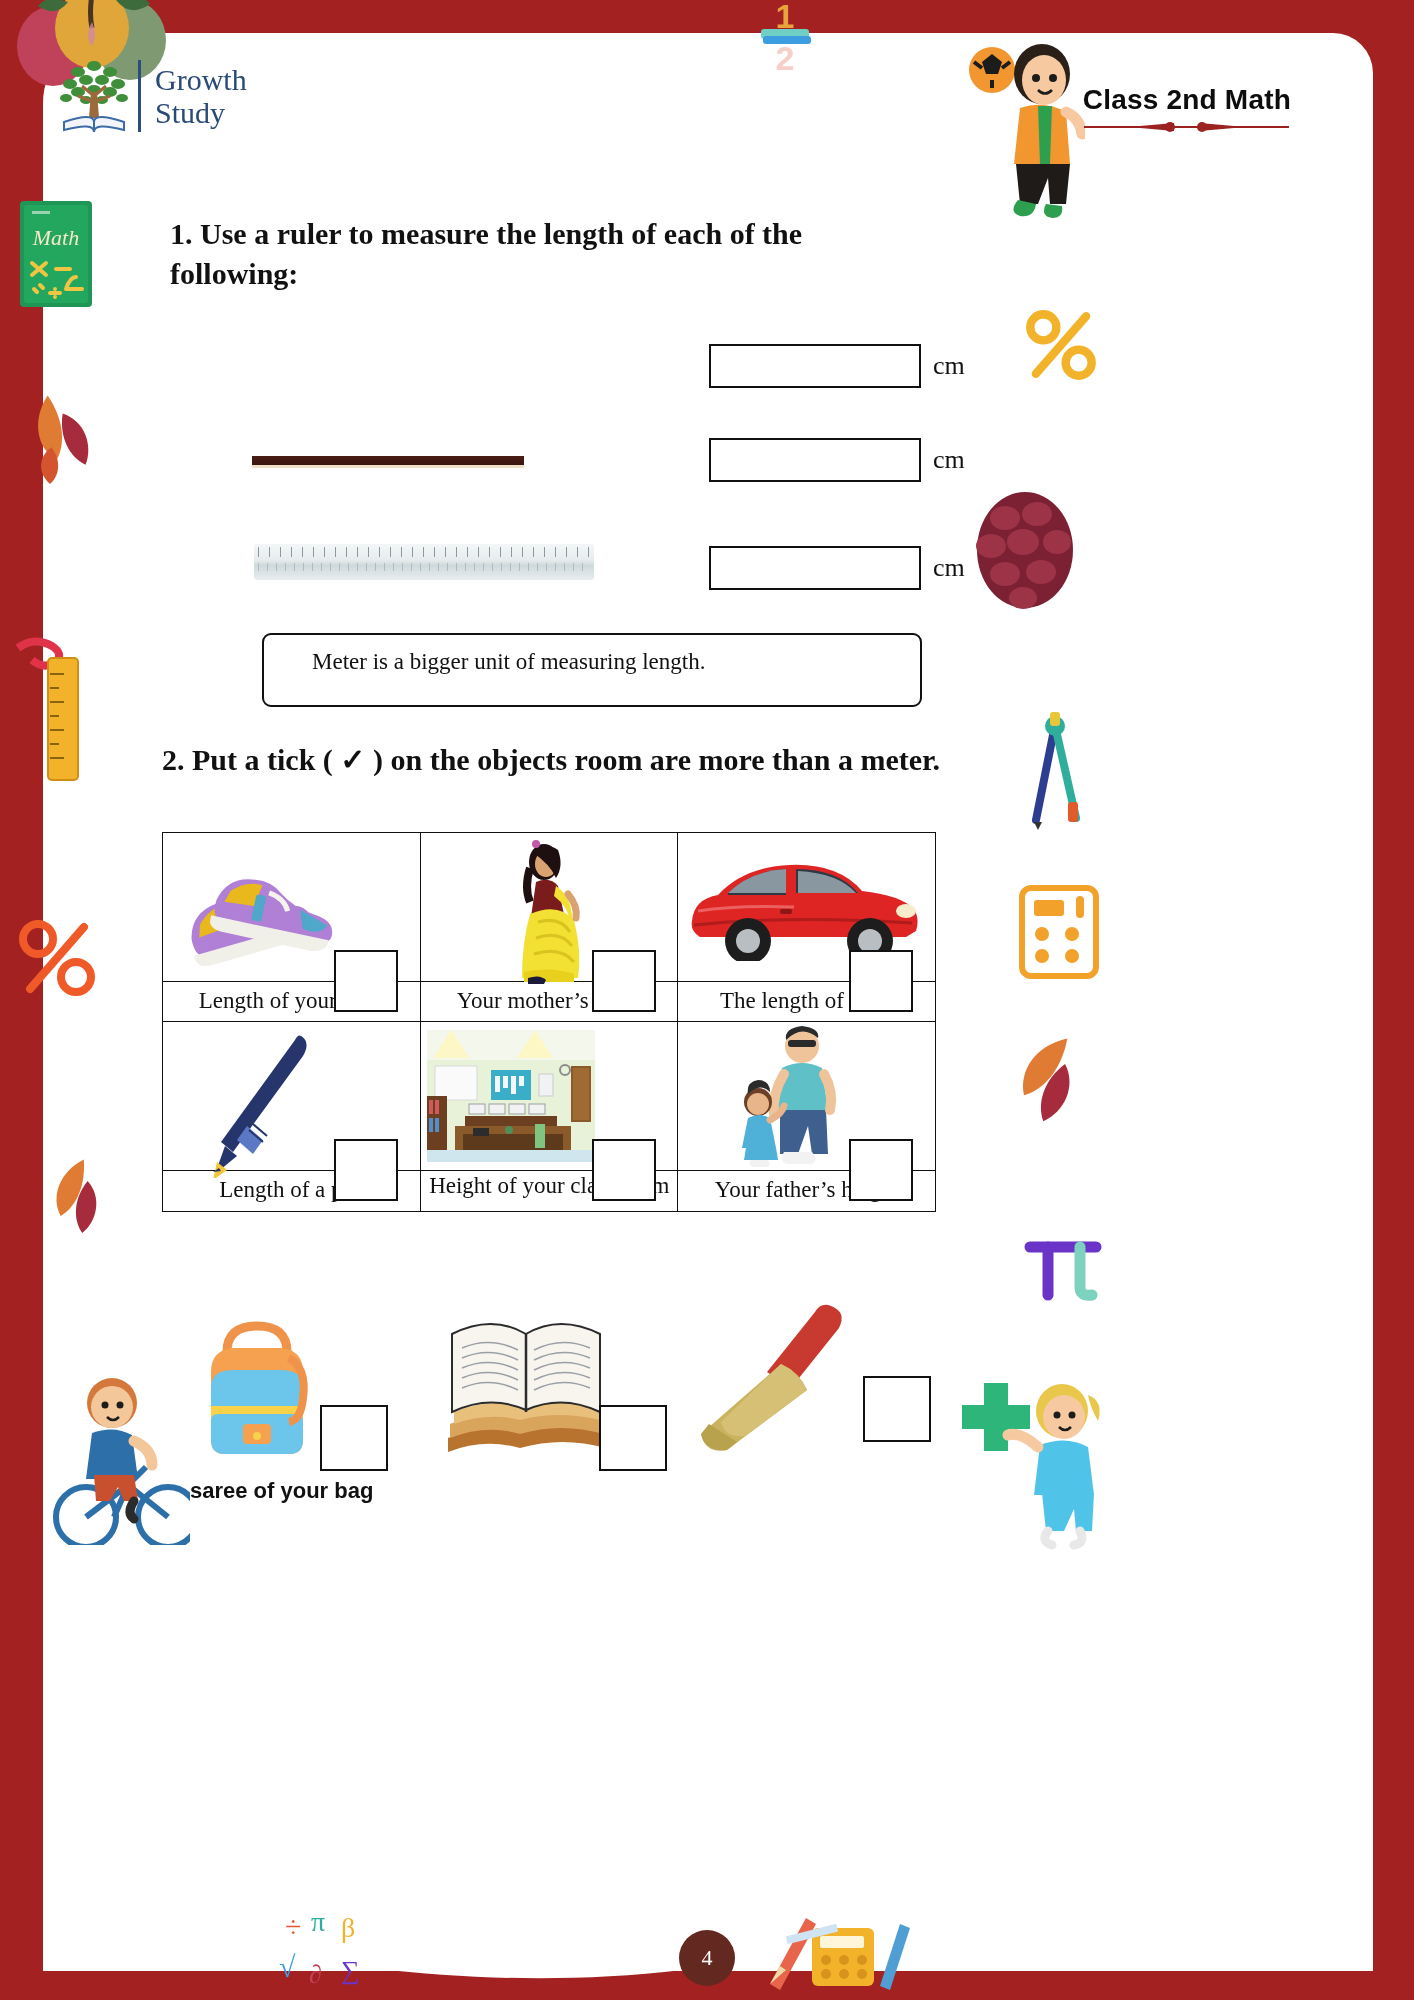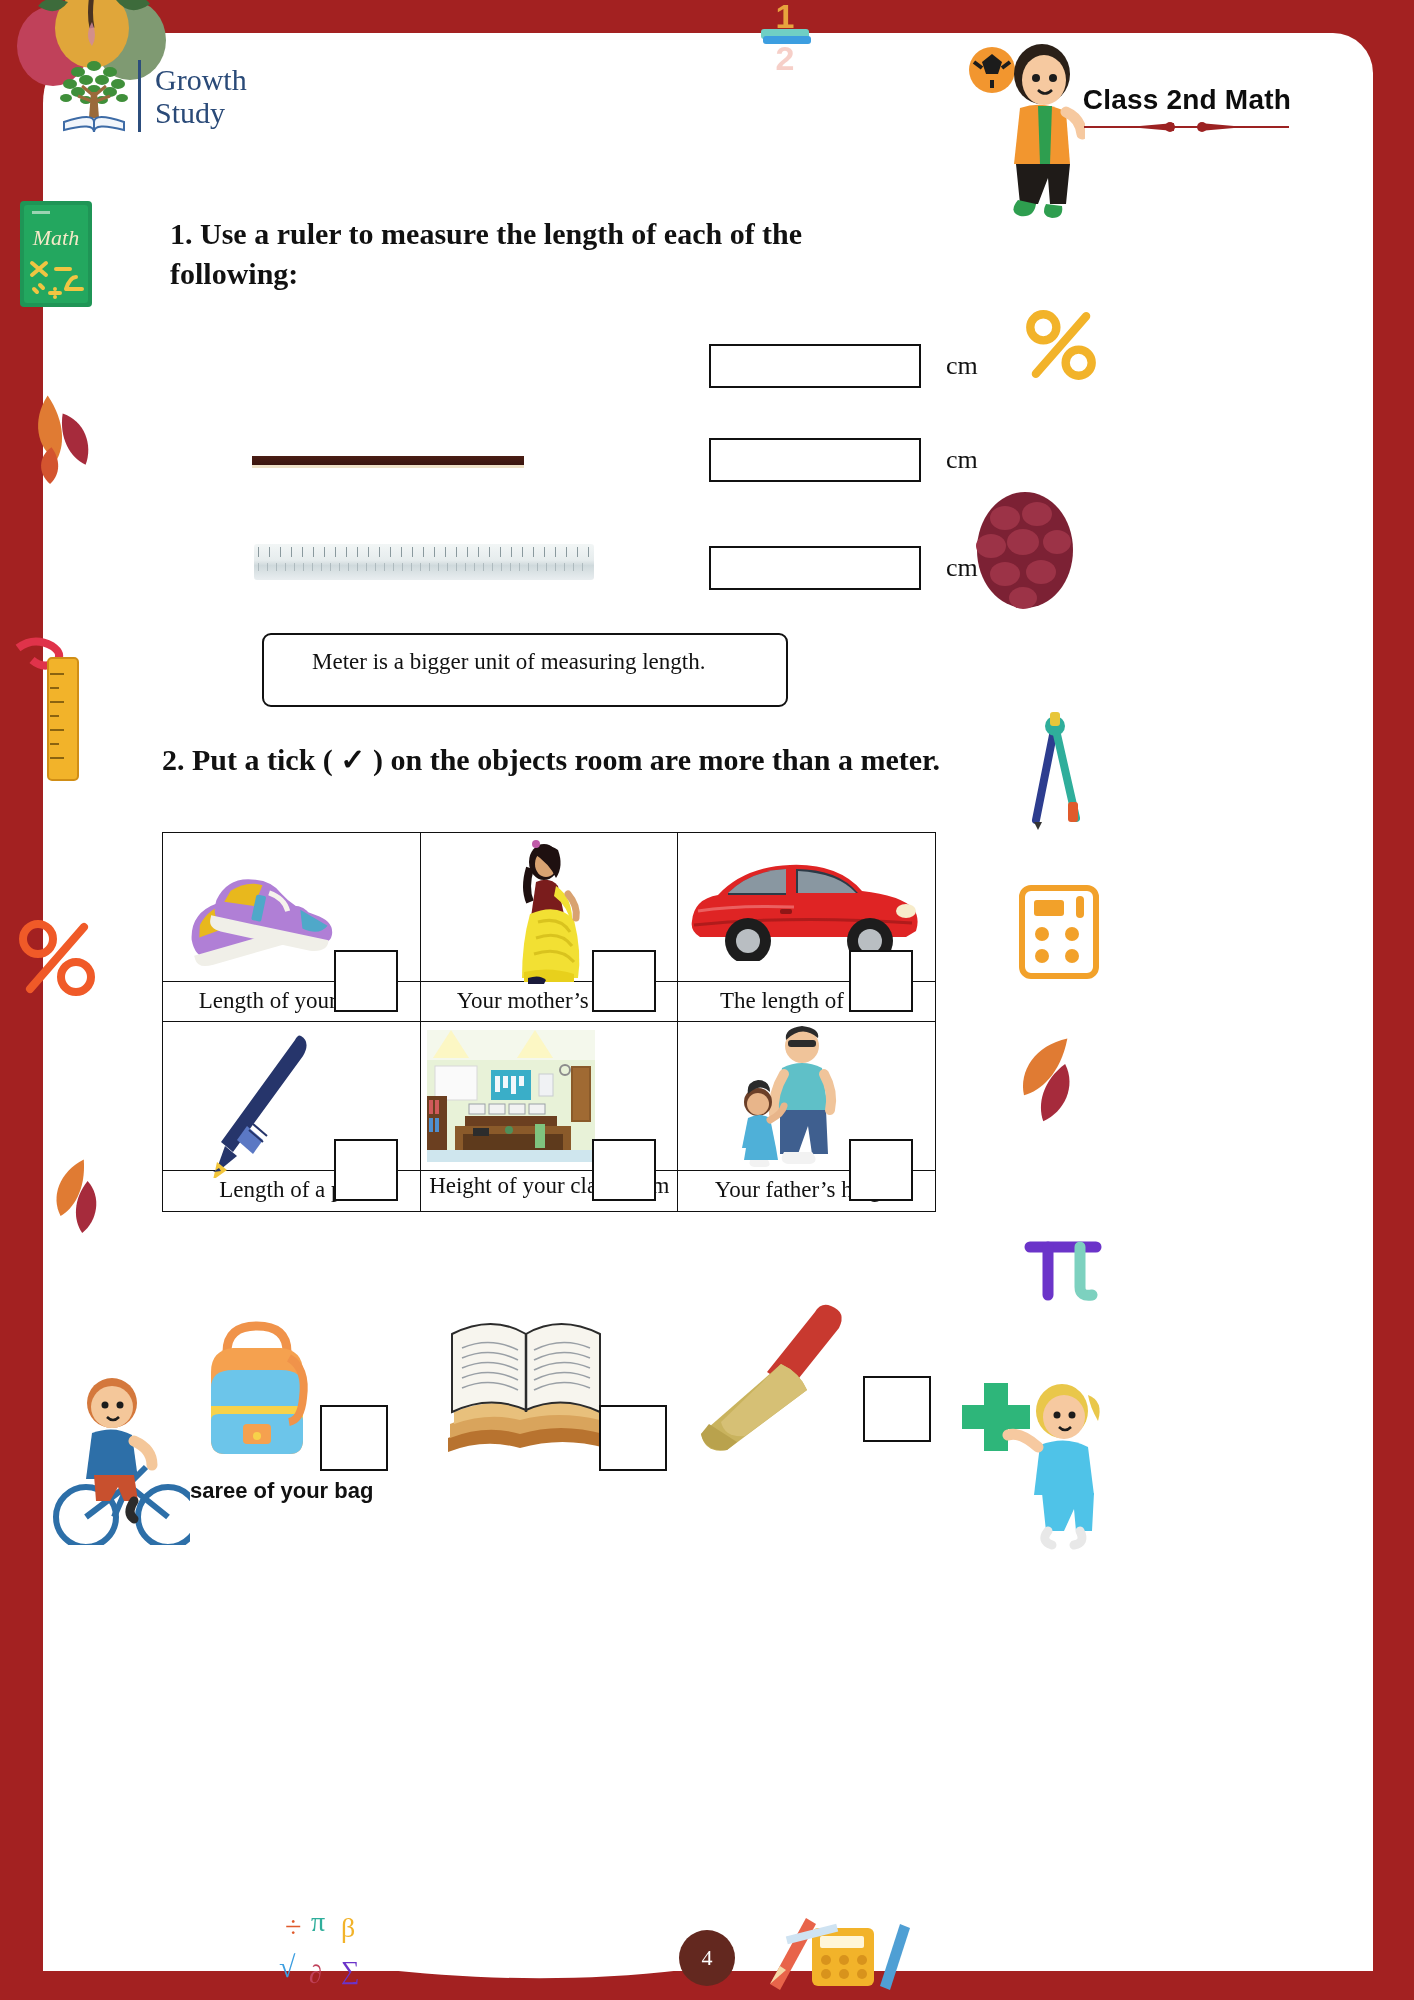--- a/index.html
+++ b/index.html
@@ -50,42 +50,42 @@
   }
   .ws-title span { border-bottom: 3px solid #111; padding-bottom: 2px; }
 
   
   .q { position: absolute; font-family: "Liberation Serif", serif; font-weight: bold; color: #111; }
   .q1 { left: 170px; top: 214px; width: 760px; font-size: 30px; line-height: 1.33; }
   .q1 .ind { display:inline-block; }
   .q2 { left: 162px; top: 740px; width: 800px; font-size: 30px; line-height: 1.33; }
 
   
-  .ansrow { position: absolute; display: flex; align-items: center; gap: 13px; }
+  .ansrow { position: absolute; display: flex; align-items: center; }
   .ansbox { width: 212px; height: 44px; border: 2.5px solid #111; background: #fff; }
   .cmlabel { font-size: 26px; margin-left: 12px; color:#111; font-family:"Liberation Serif",serif;}
   #ans1 { left: 709px; top: 344px; }
   #ans2 { left: 709px; top: 438px; }
   #ans3 { left: 709px; top: 546px; }
 
   
   .meas-line { position:absolute; left:252px; top:456px; width:272px; height:9px;
       background: linear-gradient(#4a1d14, #3a150f); }
   .meas-line::after{content:"";position:absolute;left:0;bottom:-3px;width:100%;height:3px;background:#efe2c8;}
   .meas-ruler { position:absolute; left:254px; top:544px; width:340px; height:36px;
       background: linear-gradient(#f2f6f6 0%, #e6eced 45%, #cfd9dc 60%, #e9eef0 100%);
       border-radius: 3px; overflow:hidden; }
   .meas-ruler .ticks { position:absolute; top:3px; left:4px; right:4px; height:10px;
       background: repeating-linear-gradient(90deg, #8a999e 0 1px, transparent 1px 11px); }
   .meas-ruler .ticks2 { position:absolute; top:19px; left:4px; right:4px; height:8px;
       background: repeating-linear-gradient(90deg, #9aa8ad 0 1px, transparent 1px 9px); opacity:.65; }
 
   
   .infobox {
-    position: absolute; left: 262px; top: 633px; width: 526px; height: 74px;
+    position: absolute; left: 262px; top: 633px; width: 660px; height: 74px;
     border: 2.5px solid #111; border-radius: 9px; background:#fff;
     padding: 11px 0 8px 48px; font-family:"Liberation Serif", serif; font-size: 23px; color:#111; line-height:1.42;
   }
 
   
   .tbl { position:absolute; left:163px; top:833px; width:777px; }
   .trow { display:flex; }
   .tcell { width:259px; border: 1.5px solid #111; margin:-0.75px; position:relative; background:#fff; }
   .tcell .pic { height:148px; position:relative; }
   .tcell .chk { position:absolute; right:22px; bottom:10px; width:64px; height:62px; border:2.5px solid #111; background:#fff; }

